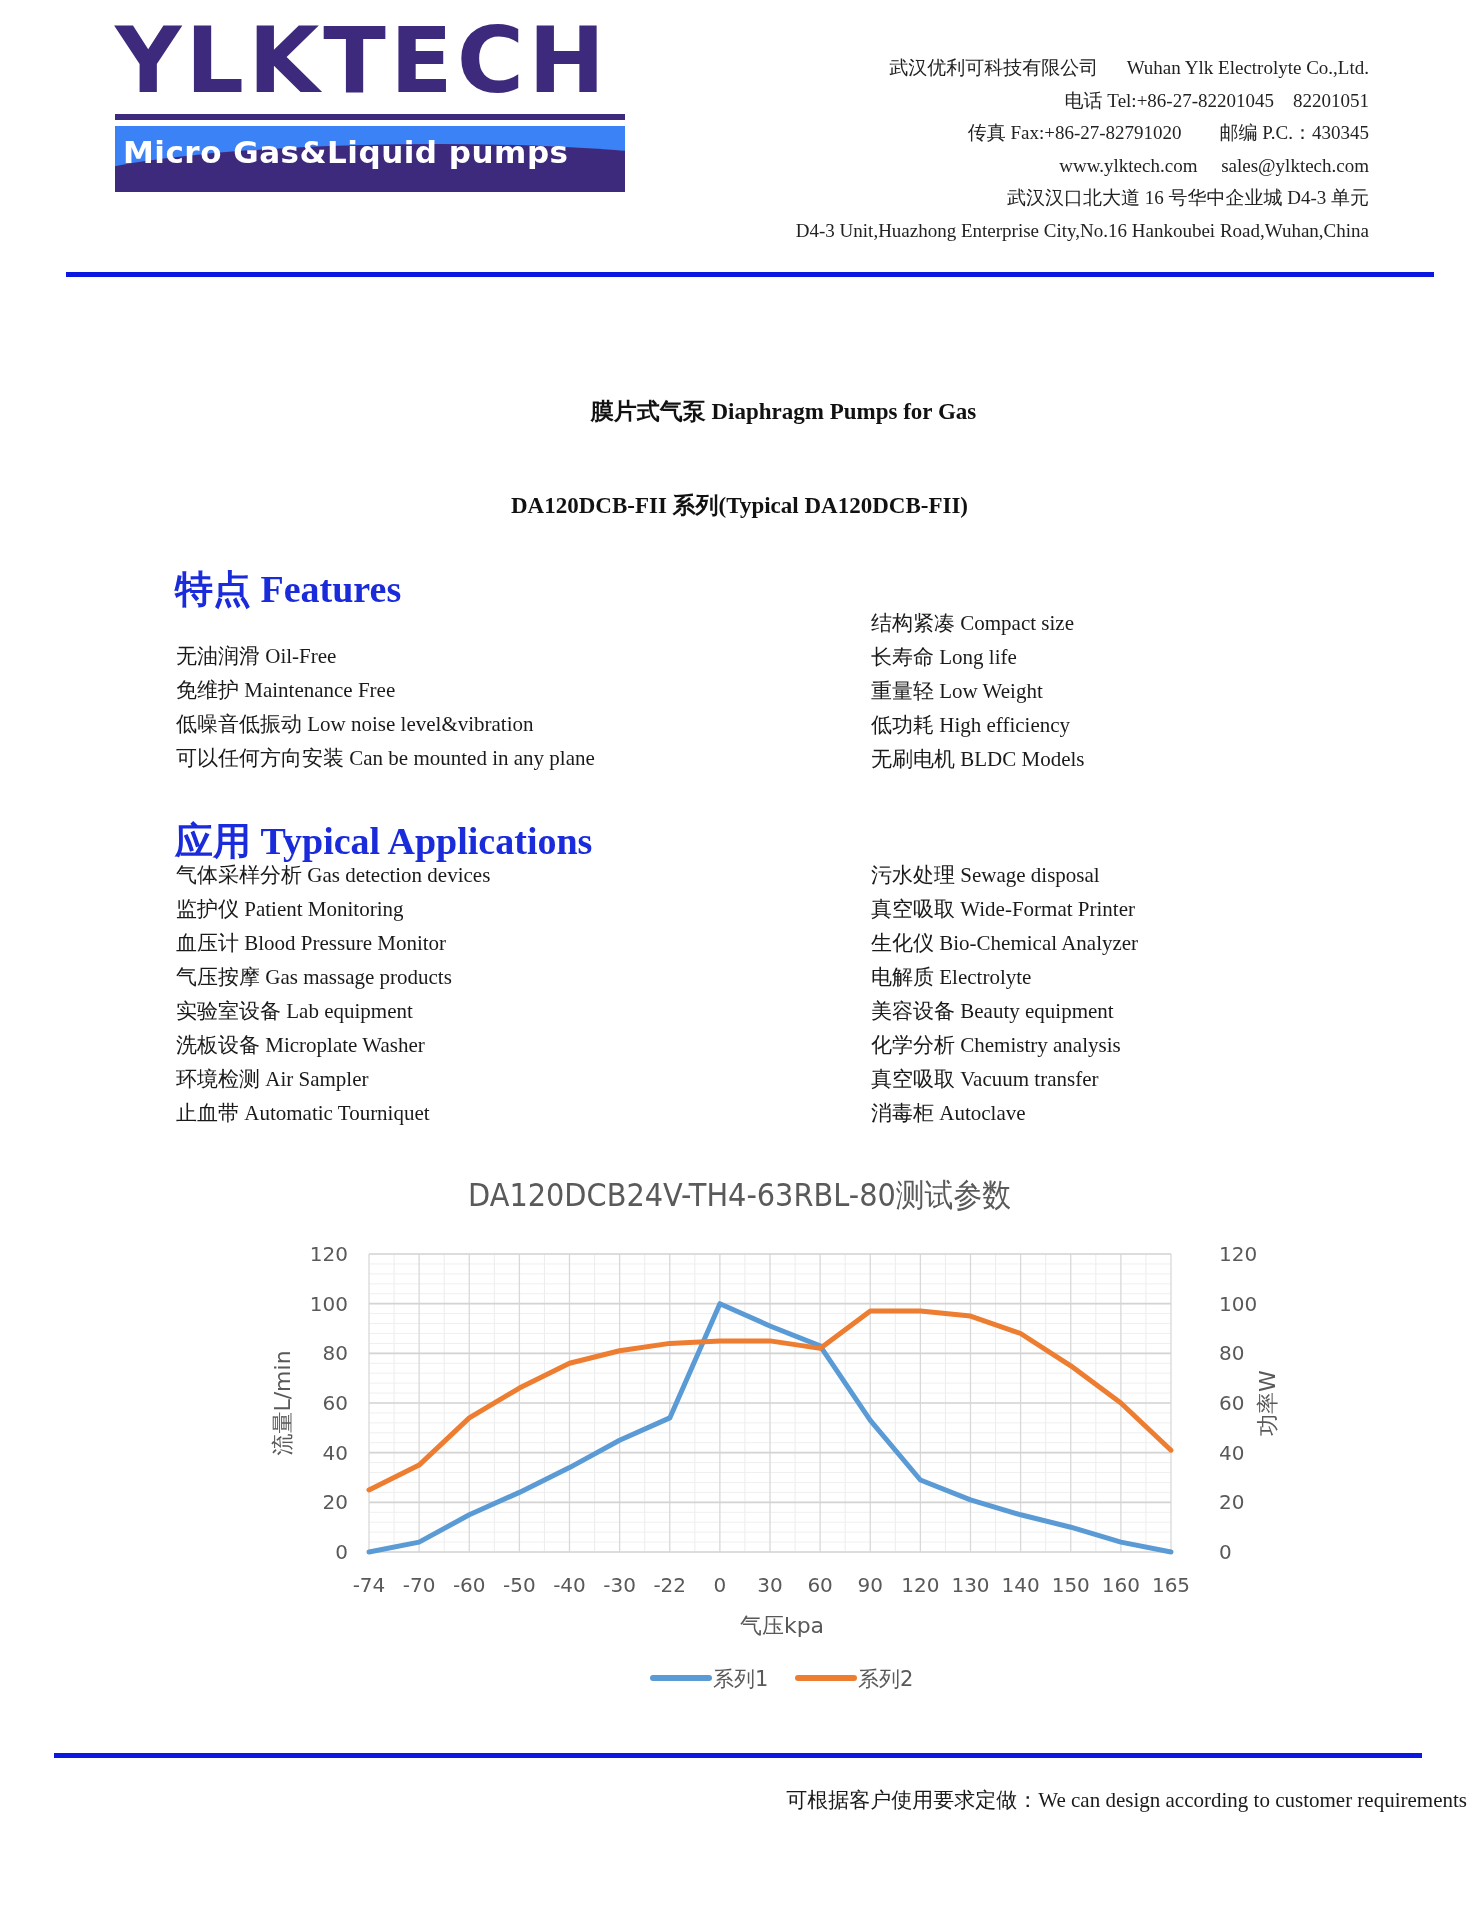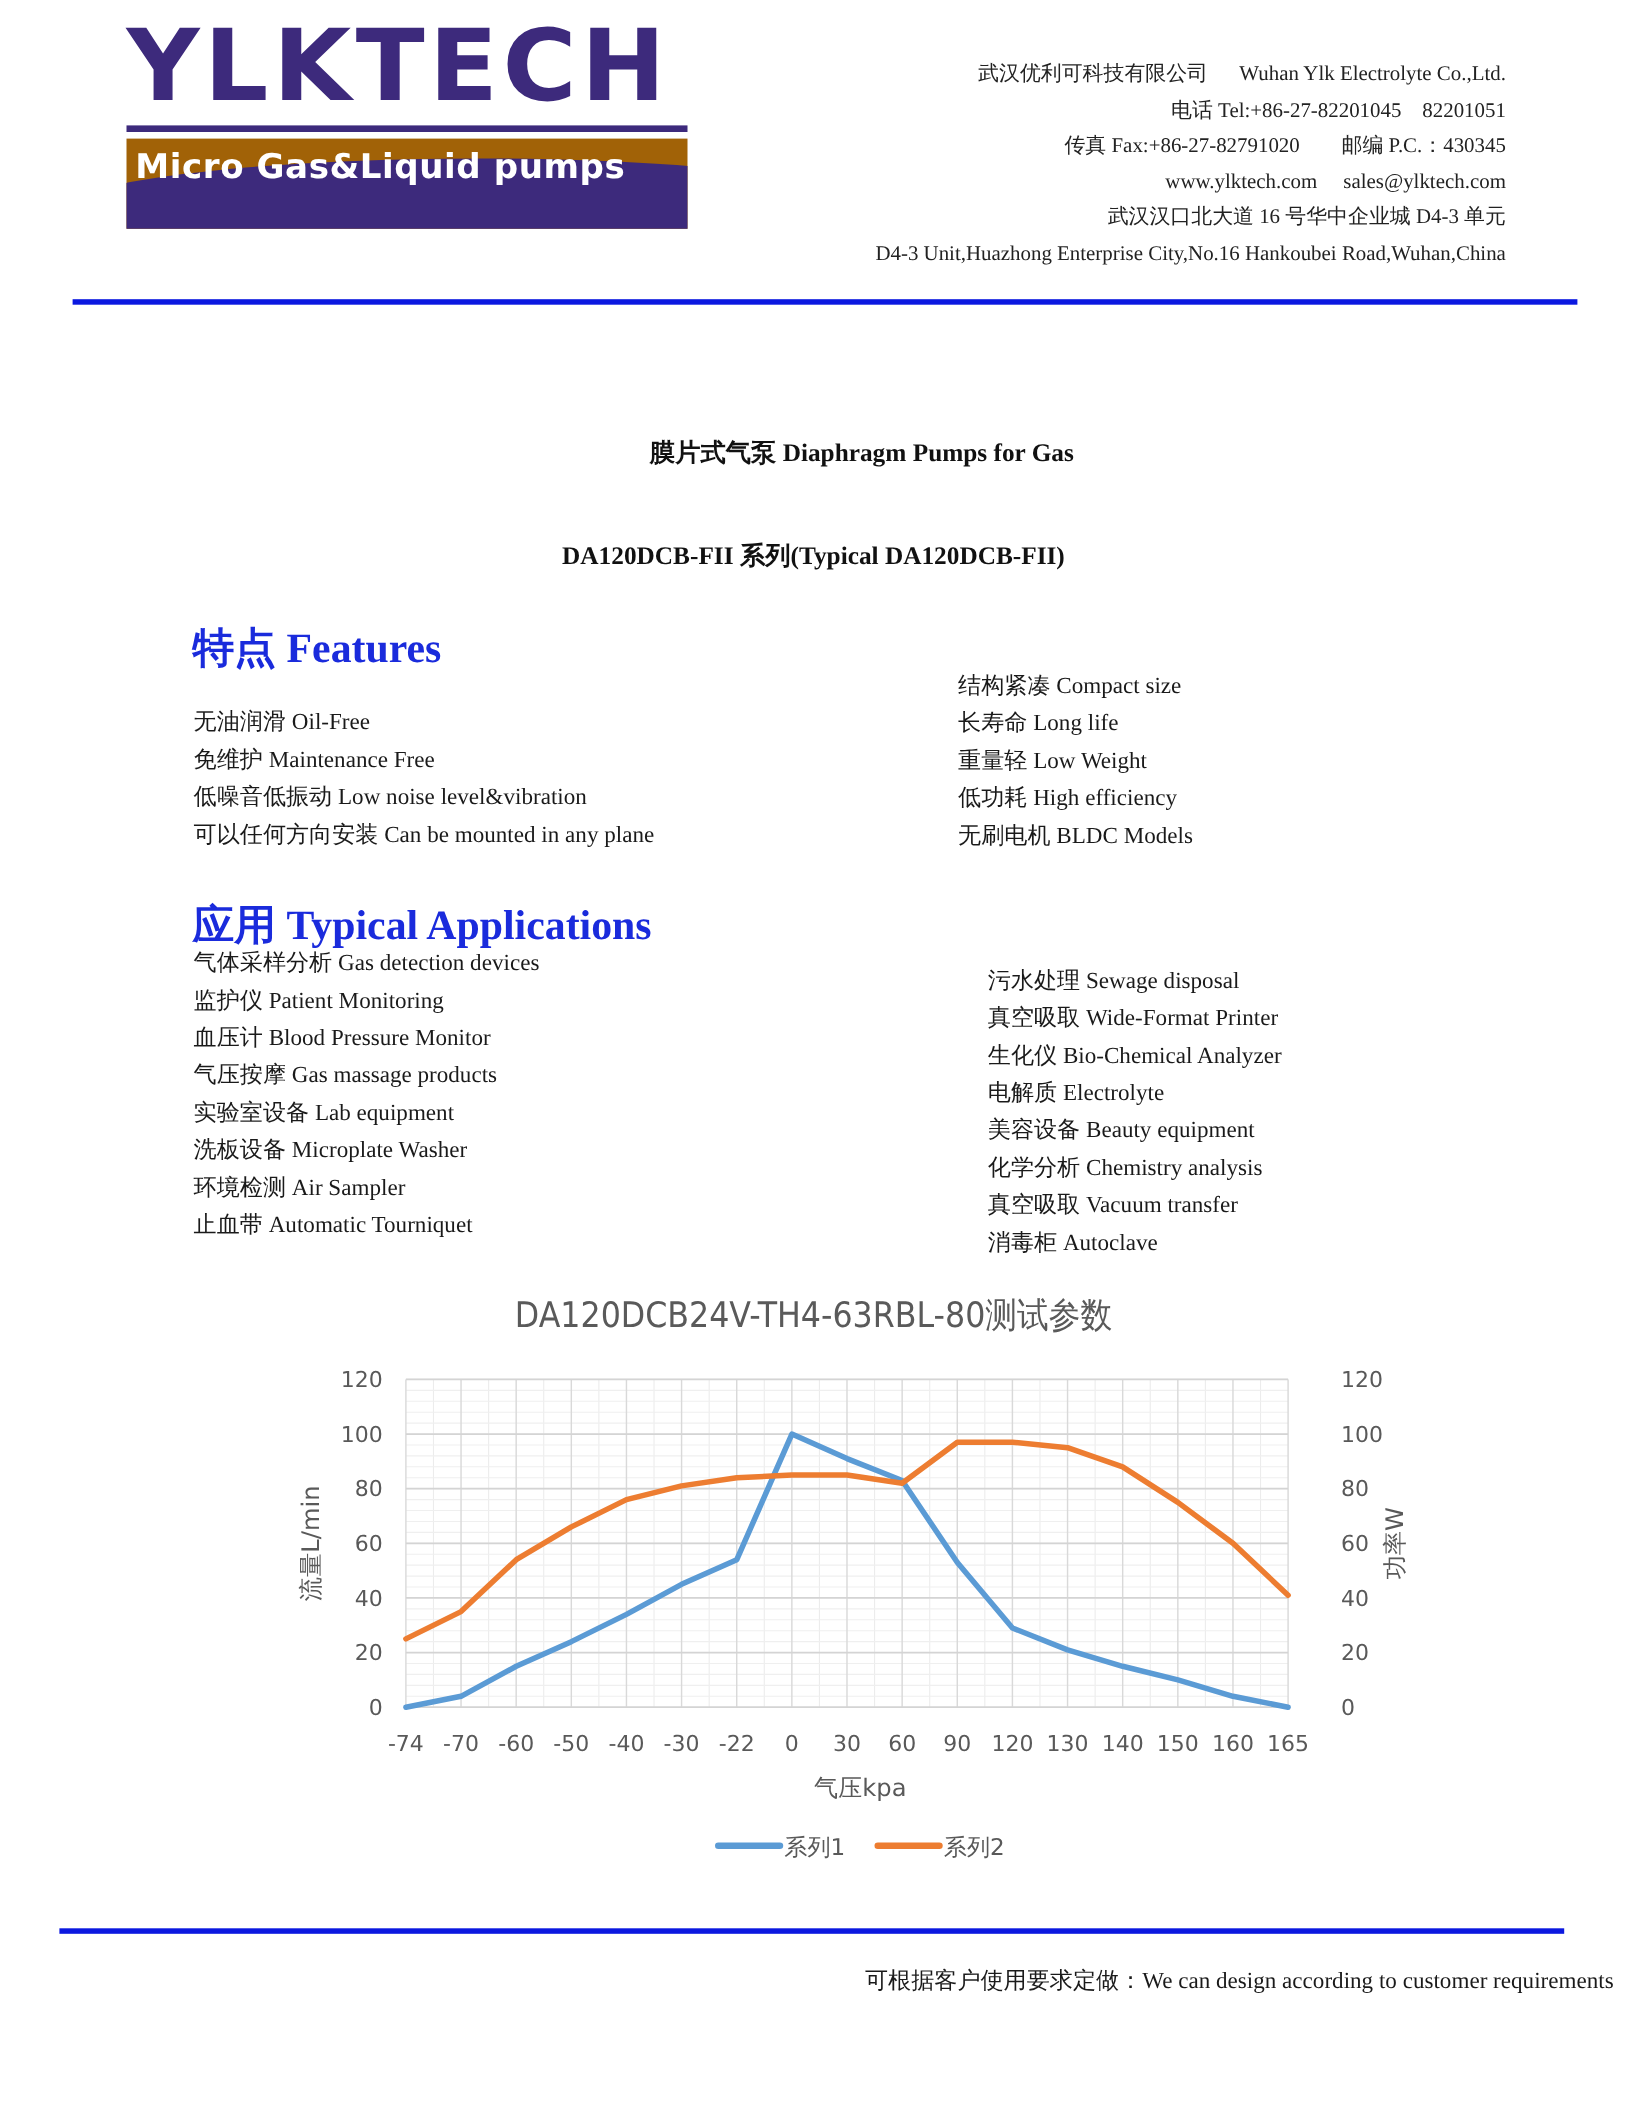--- a/index.html
+++ b/index.html
@@ -5,22 +5,22 @@
   html, body { margin:0; padding:0; background:#ffffff; }
   body { width:1479px; height:1920px; position:relative; overflow:hidden;
          font-family:"Liberation Serif", "DejaVu Serif", serif; color:#111; }
   .abs { position:absolute; }
   
   .logo { left:115px; top:22px; width:510px; height:150px; }
   .logo-word { position:absolute; left:0; top:0; width:510px; height:78px;
      font-family:"DejaVu Sans", sans-serif; font-weight:bold; font-size:90px; line-height:78px;
      color:#3d2a7c; letter-spacing:4px; transform:scaleX(1.02); transform-origin:left; }
   .logo-rule { position:absolute; left:0; top:92px; width:510px; height:6px; background:#3d2a7c; }
-  .logo-band { position:absolute; left:0; top:104px; width:510px; height:82px; overflow:hidden;
-     background:#a16207; }
+  .logo-band { position:absolute; left:0; top:104px; width:510px; height:66px; overflow:hidden;
+     background:#3b82f6; }
   .logo-wave { position:absolute; left:-60px; top:18px; width:700px; height:120px; background:#3d2a7c;
      border-radius:55% 45% 0 0 / 40% 30% 0 0; }
   .logo-tag { position:absolute; left:8px; top:8px; width:500px; text-align:left;
      font-family:"DejaVu Sans", sans-serif; font-weight:bold; font-size:31px; color:#ffffff; letter-spacing:0.5px; white-space:nowrap;}
   
   .contact { right:110px; top:52px; width:800px; text-align:right; font-size:19px; color:#222; }
   .contact div { height:32.6px; line-height:32.6px; white-space:pre; }
   .rule { height:5px; background:#0b18e0; }
   .title { left:0; width:1479px; top:396px; text-align:center; font-weight:bold; font-size:23px;margin-left:44px; }
   .subtitle { left:0; width:1479px; top:490px; text-align:center; font-weight:bold; font-size:23px; }
@@ -78,21 +78,21 @@
 <div class="abs list" style="left:176px; top:858px;">
   <div>气体采样分析 Gas detection devices</div>
   <div>监护仪 Patient Monitoring</div>
   <div>血压计 Blood Pressure Monitor</div>
   <div>气压按摩 Gas massage products</div>
   <div>实验室设备 Lab equipment</div>
   <div>洗板设备 Microplate Washer</div>
   <div>环境检测 Air Sampler</div>
   <div>止血带 Automatic Tourniquet</div>
 </div>
-<div class="abs list" style="left:898px; top:858px;margin-top:16px;">
+<div class="abs list" style="left:871px; top:858px;">
   <div>污水处理 Sewage disposal</div>
   <div>真空吸取 Wide-Format Printer</div>
   <div>生化仪 Bio-Chemical Analyzer</div>
   <div>电解质 Electrolyte</div>
   <div>美容设备 Beauty equipment</div>
   <div>化学分析 Chemistry analysis</div>
   <div>真空吸取 Vacuum transfer</div>
   <div>消毒柜 Autoclave</div>
 </div>
 

